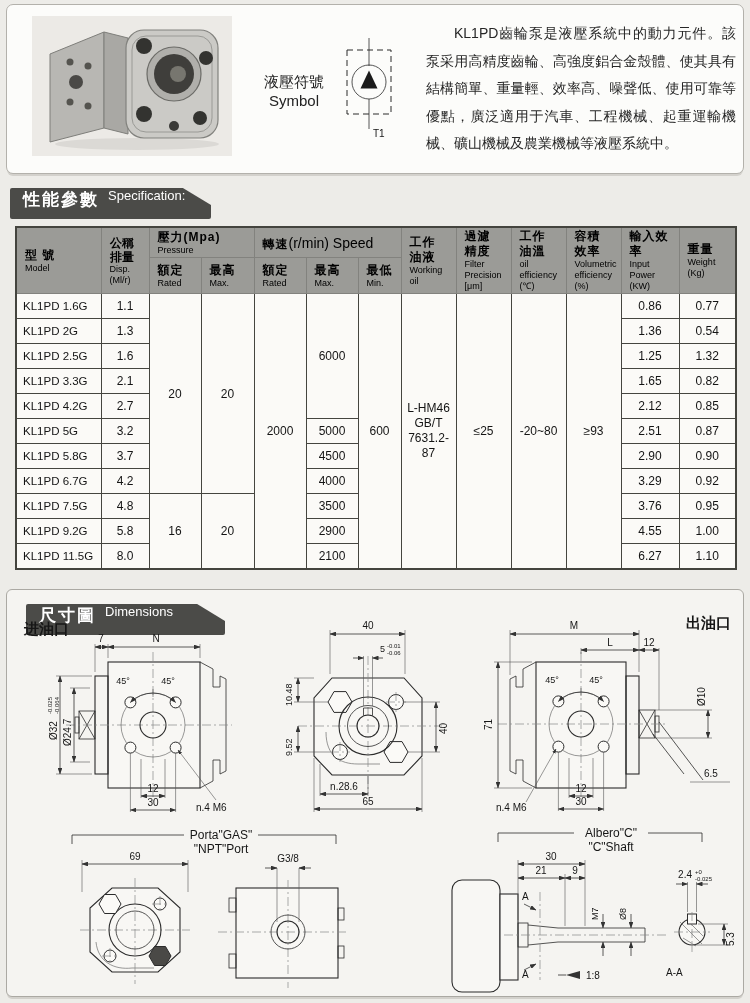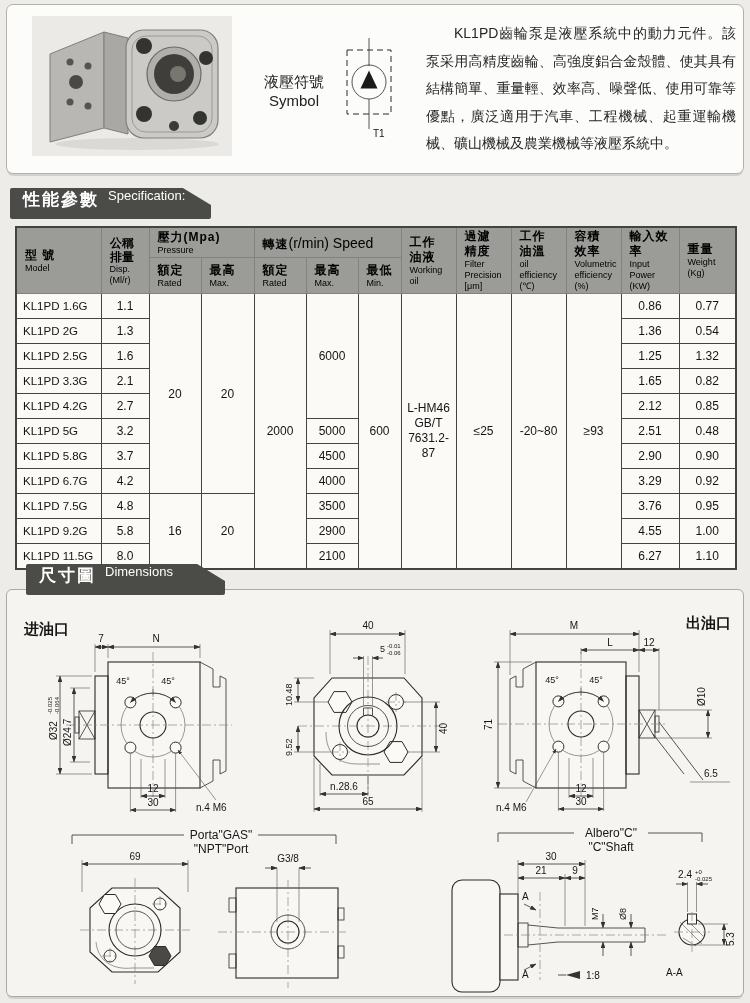--- a/index.html
+++ b/index.html
@@ -223,21 +223,21 @@
         <td class="model">KL1PD 4.2G</td>
         <td>2.7</td>
         <td>2.12</td>
         <td>0.85</td>
       </tr>
     <tr>
         <td class="model">KL1PD 5G</td>
         <td>3.2</td>
         <td>5000</td>
         <td>2.51</td>
-        <td>0.48</td>
+        <td>0.87</td>
       </tr>
     <tr>
         <td class="model">KL1PD 5.8G</td>
         <td>3.7</td>
         <td>4500</td>
         <td>2.90</td>
         <td>0.90</td>
       </tr>
     <tr>
         <td class="model">KL1PD 6.7G</td>
@@ -266,21 +266,21 @@
         <td class="model">KL1PD 11.5G</td>
         <td>8.0</td>
         <td>2100</td>
         <td>6.27</td>
         <td>1.10</td>
       </tr>
   </tbody>
 </table>
 
 <div class="abs dims-panel"></div>
-<div class="abs badge" style="left:26px;top:564px;min-width:168px">
+<div class="abs badge" style="left:26px;top:604px;min-width:168px">
   <span class="zh">尺寸圖</span>
   <span class="en">Dimensions</span>
 </div>
 
 <svg class="abs" style="left:20px;top:614px" width="248" height="202" viewBox="0 0 248 202">
   <defs>
       <marker id="ar1" viewBox="0 0 8 6" markerWidth="8" markerHeight="6" refX="7.5" refY="3" orient="auto-start-reverse">
         <path d="M0,0L8,3L0,6Z" fill="#333"></path>
       </marker>
     </defs>

